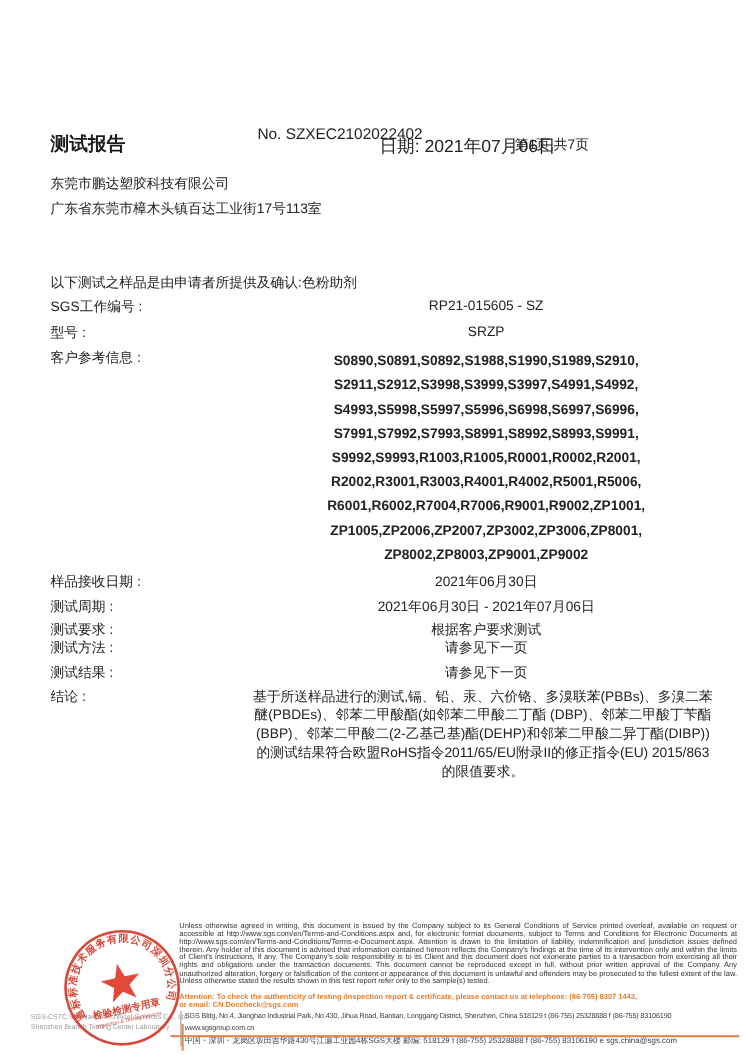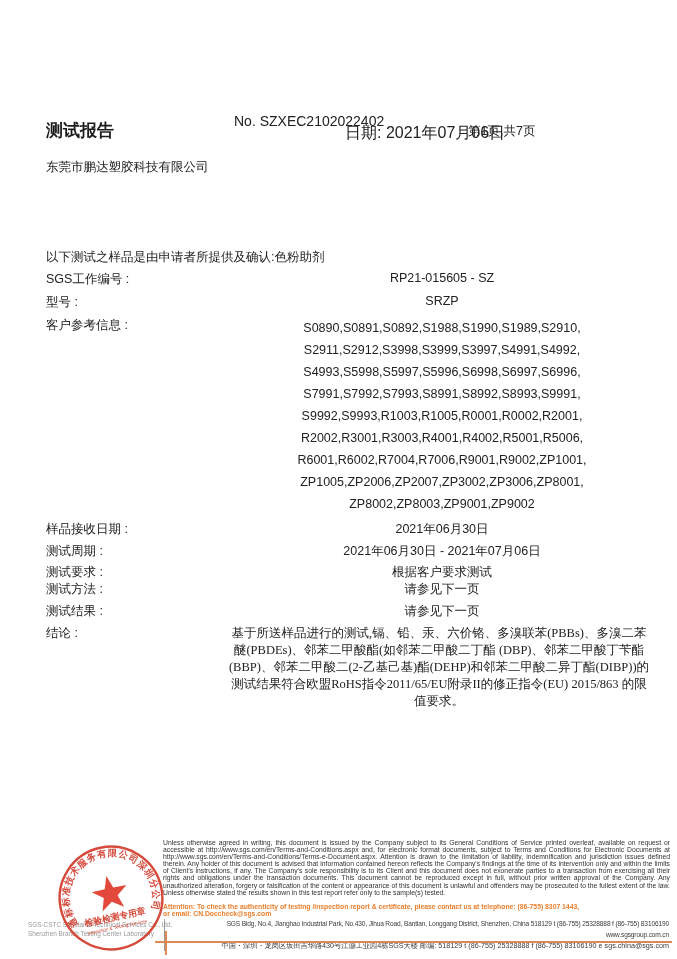--- a/index.html
+++ b/index.html
@@ -20,32 +20,32 @@
   .report-no{position:absolute;left:186px;top:113px;font-size:14px;margin-left:48px;}
   .report-date{position:absolute;left:345px;top:123px;font-size:16px;}
   .report-page{position:absolute;left:468px;top:123px;font-size:12.5px;}
   .applicant-name{position:absolute;left:46px;top:159px;font-size:12.5px;}
   .applicant-addr{position:absolute;left:46px;top:182px;font-size:12.5px;}
   .statement{position:absolute;left:46px;top:249px;font-size:12.5px;}
   
   .frow{position:absolute;left:46px;width:612px;font-size:12.5px;}
   .frow .flabel{position:absolute;left:0;top:0;width:178px;}
   .frow .fvalue{position:absolute;left:182px;top:0;width:428px;white-space:pre-line;text-align:center;}
-  .codes .fvalue{line-height:22px;}
-  .conclusion .fvalue{line-height:17px;width:422px;white-space:normal;font-family:Liberation Serif, serif;}
+  .codes .fvalue{line-height:22px;font-weight:bold;}
+  .conclusion .fvalue{line-height:17px;width:422px;white-space:normal;}
   
   .legal{
     position:absolute;left:163px;top:839px;width:507px;font-size:6.8px;line-height:7.1px;
     color:#333;text-align:justify;
   }
   .attention{
     position:absolute;left:163px;top:903px;width:507px;font-size:6.8px;line-height:7.2px;
     color:#e87e2b;font-weight:bold;white-space:pre-line;
   }
-  .addr-block{position:absolute;left:164px;top:919px;width:505px;color:#3c3c3c;text-align:right;}
+  .addr-block{position:absolute;left:164px;top:919px;width:505px;color:#3c3c3c;}
   .addr-en{border-left:1px solid #9a9a9a;padding-left:3px;font-size:6.6px;letter-spacing:-0.15px;line-height:10.5px;}
   .addr-cn{border-left:1px solid #9a9a9a;padding-left:3px;font-size:7.2px;line-height:11px;}
   .footer-rule{position:absolute;left:155px;top:941px;width:517px;height:2px;background:#dd8a52;}
   .footer-vtick{position:absolute;left:165px;top:931px;width:2px;height:24px;background:#dd8a52;}
   .member-line{position:absolute;right:16px;top:945px;font-size:10px;color:#3c3c3c;margin-top:40px;}
   
   .company-lines{position:absolute;left:28px;top:920px;width:150px;color:#9a9a9a;z-index:1;}
   .company-l1{font-size:6.4px;line-height:9px;}
   .company-l2{font-size:6.4px;line-height:9px;}
   .stamp{position:absolute;left:55px;top:842px;width:112px;height:112px;z-index:2;transform:rotate(-12deg);opacity:0.92;}
@@ -55,20 +55,21 @@
 
 <div class="page">
 
 
   <div class="report-title">测试报告</div>
   <div class="report-no">No. SZXEC2102022402</div>
   <div class="report-date">日期: 2021年07月06日</div>
   <div class="report-page">第1页,共7页</div>
 
   <div class="applicant-name">东莞市鹏达塑胶科技有限公司</div>
+  <div class="applicant-addr">广东省东莞市樟木头镇百达工业街17号113室</div>
 
   <div class="statement">以下测试之样品是由申请者所提供及确认:色粉助剂</div>
 
   <div class="frow" style="top:271px">
     <div class="flabel">SGS工作编号 :</div>
     <div class="fvalue">RP21-015605 - SZ</div>
   </div>
   <div class="frow" style="top:294px">
     <div class="flabel">型号 :</div>
     <div class="fvalue">SRZP</div>

